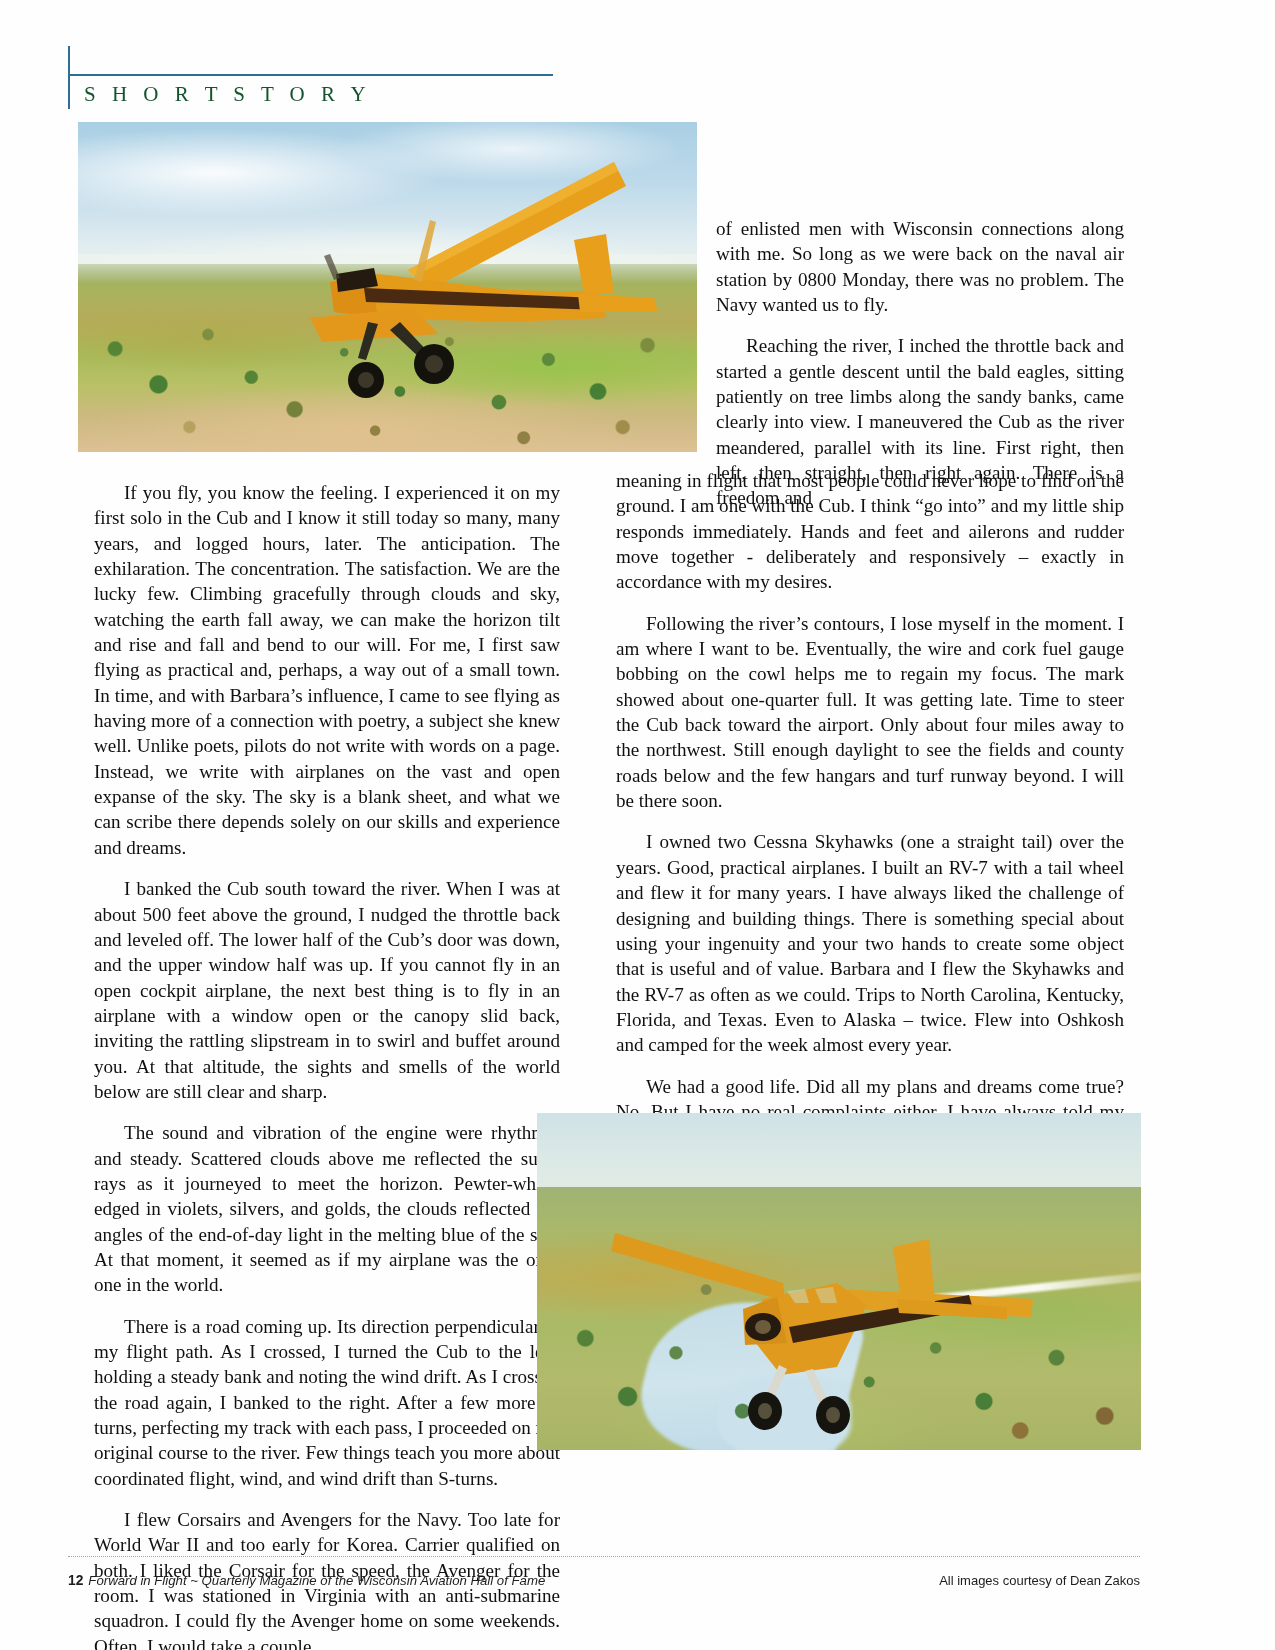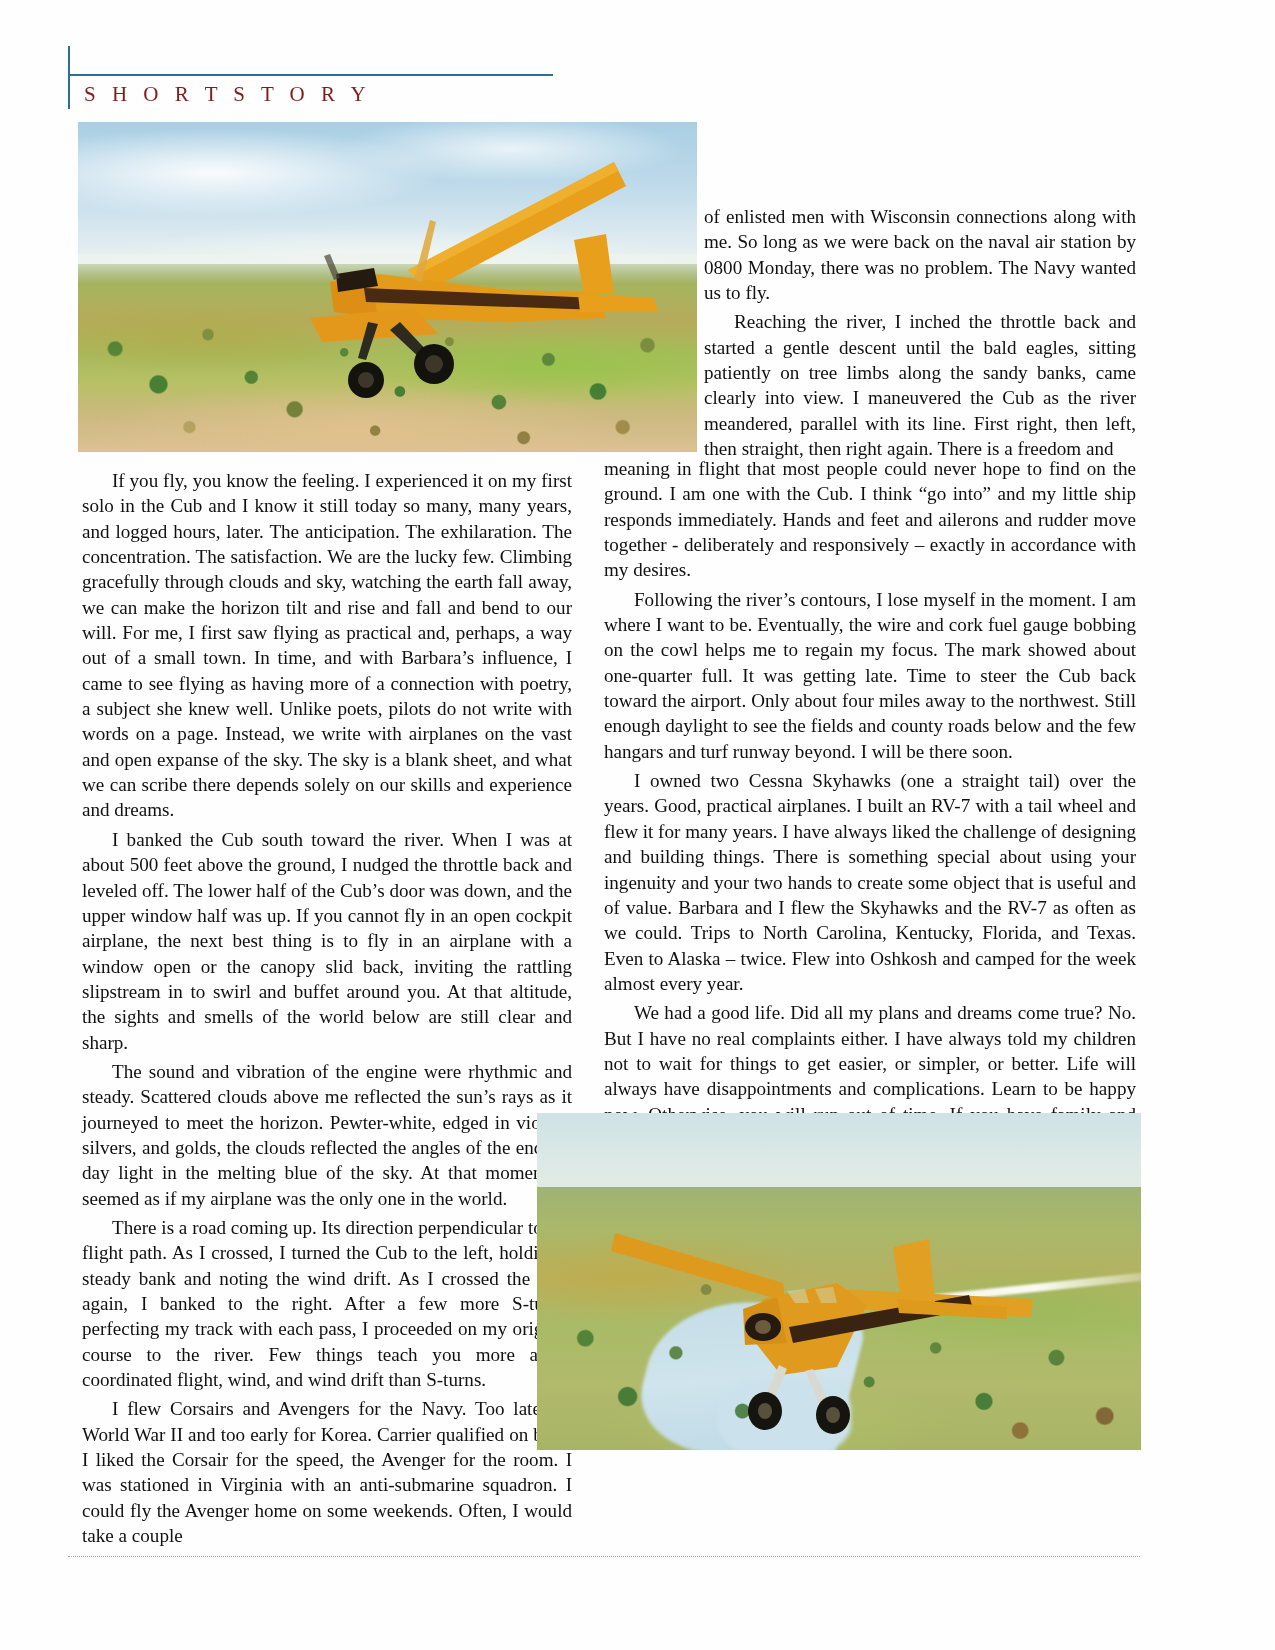--- a/index.html
+++ b/index.html
@@ -49,34 +49,34 @@
     height: 63px;
     background: #2e6d95;
   }
   .header-title {
     position: absolute;
     left: 16px;
     top: 36px;
     font-family: "Liberation Serif", "DejaVu Serif", serif;
     font-size: 21px;
     letter-spacing: 5.5px;
-    color: #7f1d1d;
+    color: #14532d;
     white-space: nowrap;
   }
 
   
   .col {
     position: absolute;
     font-size: 19.1px;
     line-height: 25.35px;
     text-align: justify;
     text-justify: inter-word;
     hyphens: none;
   }
-  .col p { margin: 4px; }
+  .col p { margin: 16px; }
   .col p.indent { text-indent: 30px; }
 
   .col-left {
     left: 78px;
     top: 464px;
     width: 498px;
   }
   .col-right {
     left: 700px;
     top: 200px;
@@ -345,14 +345,21 @@
       <path d="M276 256 L292 290 L284 294 L268 258 Z" fill="#d9d9cf"></path>
 
       <ellipse cx="228" cy="298" rx="17" ry="19" fill="#16140e"></ellipse>
       <ellipse cx="228" cy="298" rx="7" ry="8" fill="#57503c"></ellipse>
       <ellipse cx="296" cy="302" rx="17" ry="19" fill="#16140e"></ellipse>
       <ellipse cx="296" cy="302" rx="7" ry="8" fill="#57503c"></ellipse>
     </svg>
   </div>
 
   <div class="footer-rule"></div>
+  <div class="footer">
+    <div class="footer-left">
+      <span class="footer-page">12</span>
+      <span class="footer-mag">Forward in Flight ~ Quarterly Magazine of the Wisconsin Aviation Hall of Fame</span>
+    </div>
+    <div class="footer-right">All images courtesy of Dean Zakos</div>
+  </div>
 
 </div>
 
 </body></html>

